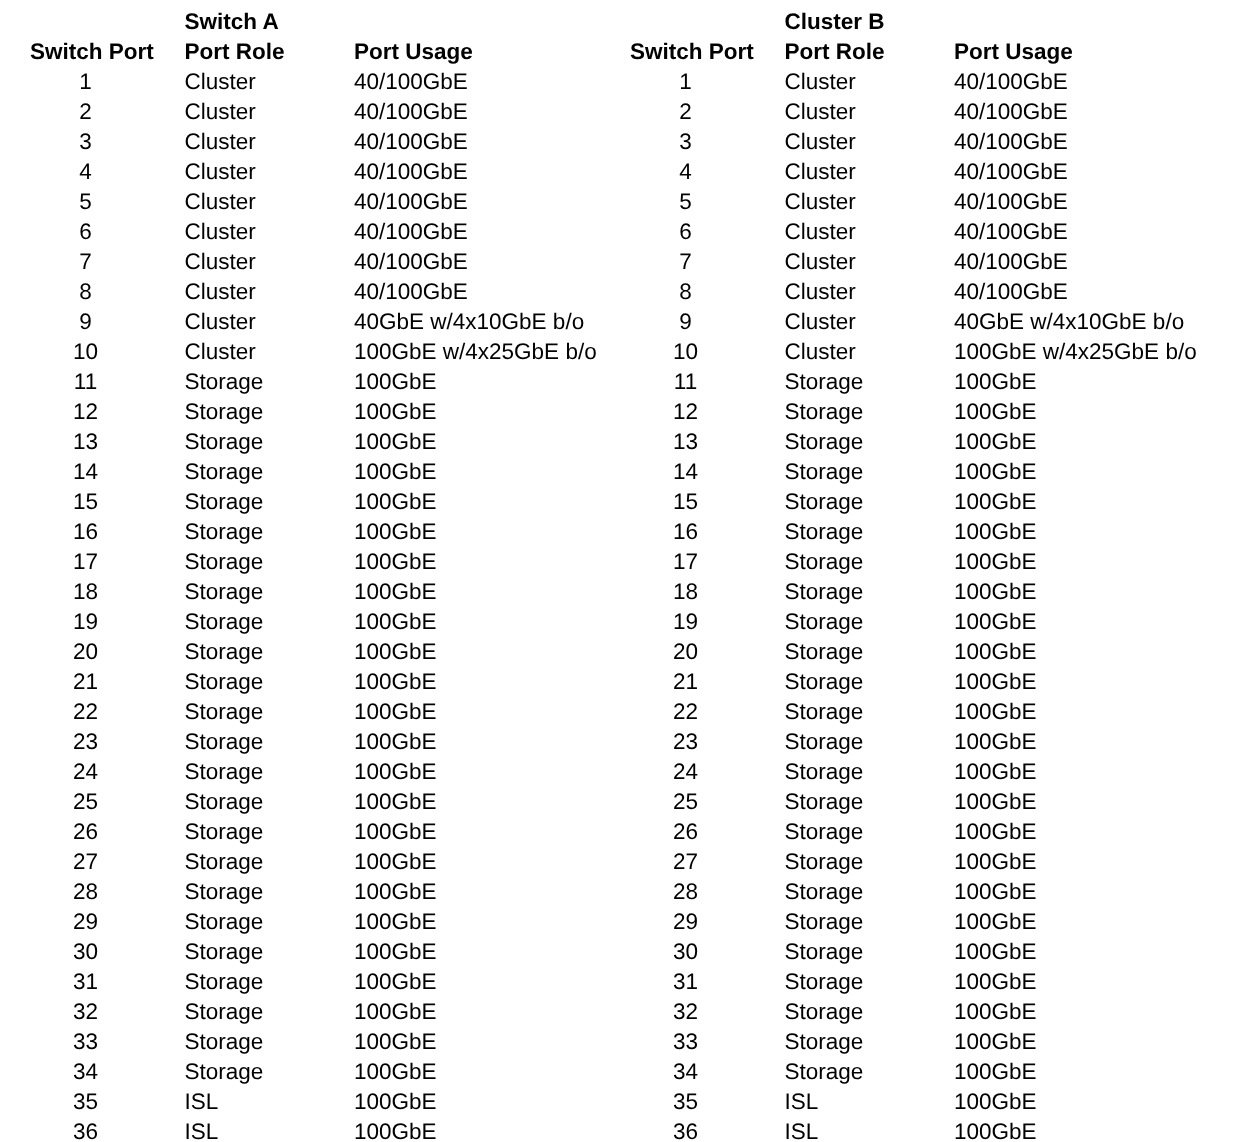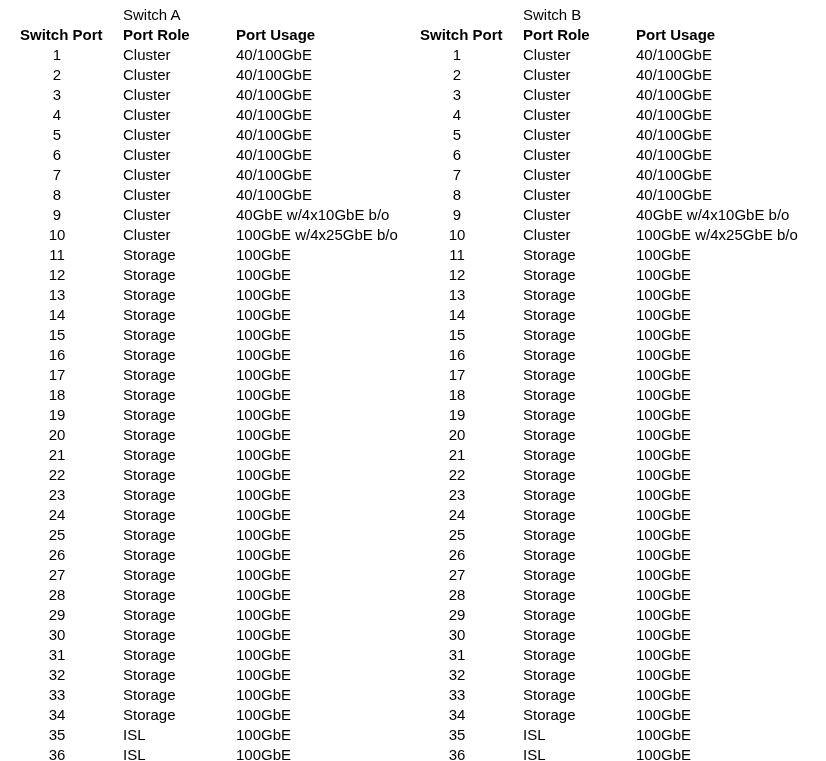--- a/index.html
+++ b/index.html
@@ -21,21 +21,21 @@
   .switch-table {
     position: absolute;
     top: 5px;
     width: 413px;
   }
   .switch-table.left  { left: 0; }
   .switch-table.right { left: 400px; }
   .label-row {
     height: 20px;
     padding-left: 123px;
-    font-weight: normal;
+    font-weight: bold;
     white-space: nowrap;
   }
   .header-row, .data-row {
     display: grid;
     grid-template-columns: 114px 113px auto;
     height: 20px;
     white-space: nowrap;
   }
   .c1 { text-align: center; }
   .header-row .c1 {
@@ -274,21 +274,21 @@
         <div class="data-row">
           <span class="c1">36</span>
           <span class="c2">ISL</span>
           <span class="c3">100GbE</span>
         </div>
       </div>
   </section>
 
   <section class="switch-table right">
     <div class="label-row">
-      <span>Switch B</span>
+      <span>Cluster B</span>
     </div>
     <div class="header-row">
       <span class="c1 hdr">Switch Port</span>
       <span class="c2 hdr">Port Role</span>
       <span class="c3 hdr">Port Usage</span>
     </div>
     <div class="rows">
 
         <div class="data-row">
           <span class="c1">1</span>

